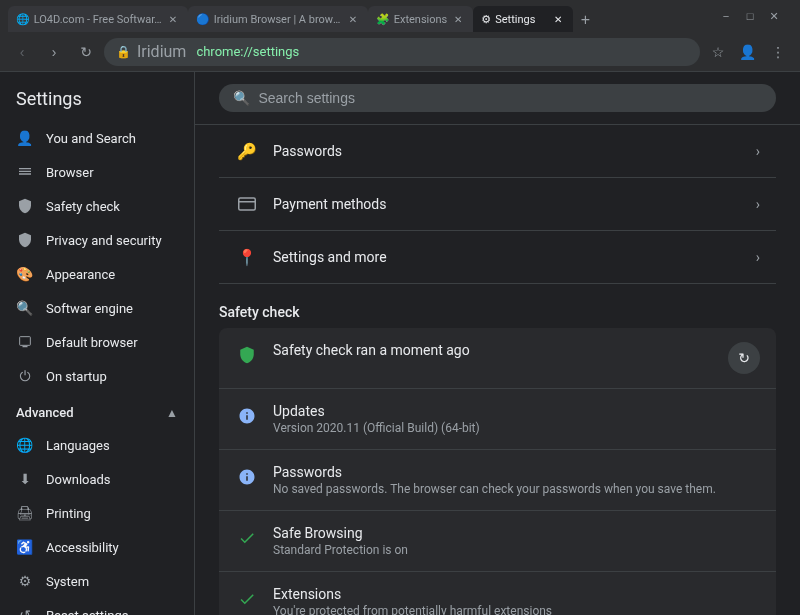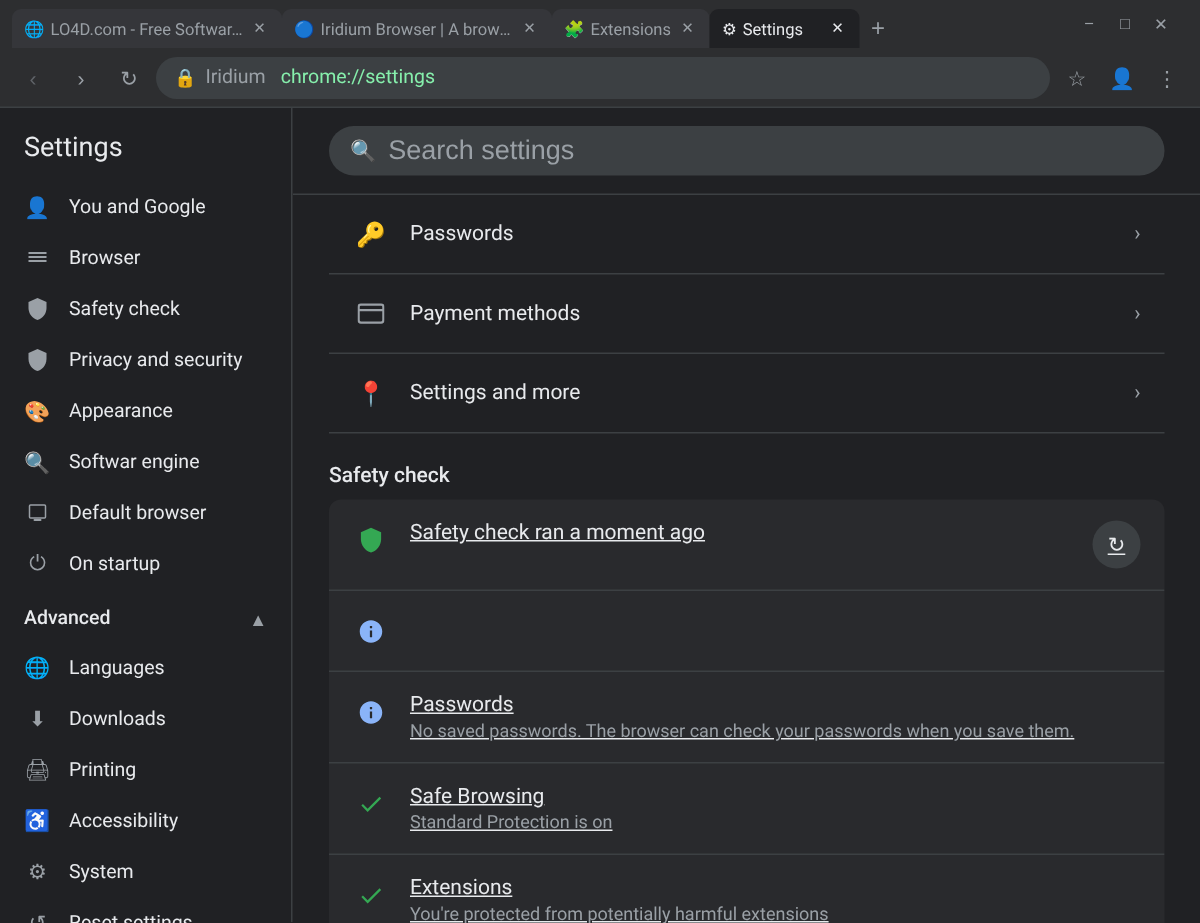--- a/index.html
+++ b/index.html
@@ -111,21 +111,21 @@
       border-radius: 20px;
       height: 28px;
       display: flex;
       align-items: center;
       padding: 0 12px;
       gap: 6px;
       font-size: 13px;
       color: #e8eaed;
     }
     .omnibox-lock { color: #9aa0a6; font-size: 12px; }
-    .omnibox-site { color: #9aa0a6; font-size: 13px; margin-right: 4px; }
+    .omnibox-site { color: #9aa0a6; font-size: 16px; margin-right: 4px; }
     .omnibox-url { color: #86efac; font-size: 13px; }
     .toolbar-icons {
       display: flex; gap: 2px;
     }
     .toolbar-icon-btn {
       width: 28px; height: 28px;
       background: transparent; border: none;
       color: #9aa0a6; font-size: 14px;
       cursor: pointer;
       border-radius: 50%;
@@ -216,21 +216,21 @@
       padding: 6px 14px;
       gap: 8px;
       width: 100%;
     }
     .search-icon-inner { color: #9aa0a6; font-size: 14px; }
     .search-input {
       background: transparent;
       border: none;
       outline: none;
       color: #14b8a6;
-      font-size: 18px;
+      font-size: 14px;
       width: 100%;
     }
     .search-input::placeholder { color: #9aa0a6; }
 
     
     .content-inner { padding: 0 24px; }
 
     
     .setting-row {
       display: flex;
@@ -272,21 +272,20 @@
       border-radius: 8px;
       margin-bottom: 8px;
       overflow: hidden;
     }
     .safety-row {
       display: flex;
       align-items: flex-start;
       padding: 14px 16px;
       border-bottom: 1px solid #3c4043;
       gap: 14px;
-      text-decoration: underline;
     }
     .safety-row:last-child { border-bottom: none; }
     .safety-row-icon {
       width: 24px; height: 24px;
       display: flex; align-items: center; justify-content: center;
       font-size: 16px;
       flex-shrink: 0;
       margin-top: 1px;
     }
     .safety-row-text { flex: 1; }
@@ -359,21 +358,21 @@
   </div>
 </div>
 
 <div class="main-layout">
 
   <div class="sidebar">
     <div class="sidebar-title">Settings</div>
 
     <div class="sidebar-item">
       <span class="sidebar-item-icon">👤</span>
-      <span>You and Google</span>
+      <span>You and Search</span>
     </div>
     <div class="sidebar-item">
       <span class="sidebar-item-icon">
         <svg width="16" height="16" viewBox="0 0 24 24" fill="currentColor">
             <path d="M3 10h18v2H3zm0 4h18v2H3zm0-8h18v2H3z"></path>
           </svg>
       </span>
       <span>Browser</span>
     </div>
     <div class="sidebar-item">
@@ -506,20 +505,24 @@
           </div>
           <button class="refresh-btn">↻</button>
         </div>
 
         <div class="safety-row">
           <span class="safety-row-icon icon-info">
             <svg width="18" height="18" viewBox="0 0 24 24" fill="#8ab4f8">
                 <path d="M12 2C6.48 2 2 6.48 2 12s4.48 10 10 10 10-4.48 10-10S17.52 2 12 2zm1 15h-2v-6h2v6zm0-8h-2V7h2v2z"></path>
               </svg>
           </span>
+          <div class="safety-row-text">
+            <div class="title">Updates</div>
+            <div class="subtitle">Version 2020.11 (Official Build) (64-bit)</div>
+          </div>
         </div>
 
         <div class="safety-row">
           <span class="safety-row-icon icon-info">
             <svg width="18" height="18" viewBox="0 0 24 24" fill="#8ab4f8">
                 <path d="M12 2C6.48 2 2 6.48 2 12s4.48 10 10 10 10-4.48 10-10S17.52 2 12 2zm1 15h-2v-6h2v6zm0-8h-2V7h2v2z"></path>
               </svg>
           </span>
           <div class="safety-row-text">
             <div class="title">Passwords</div>

